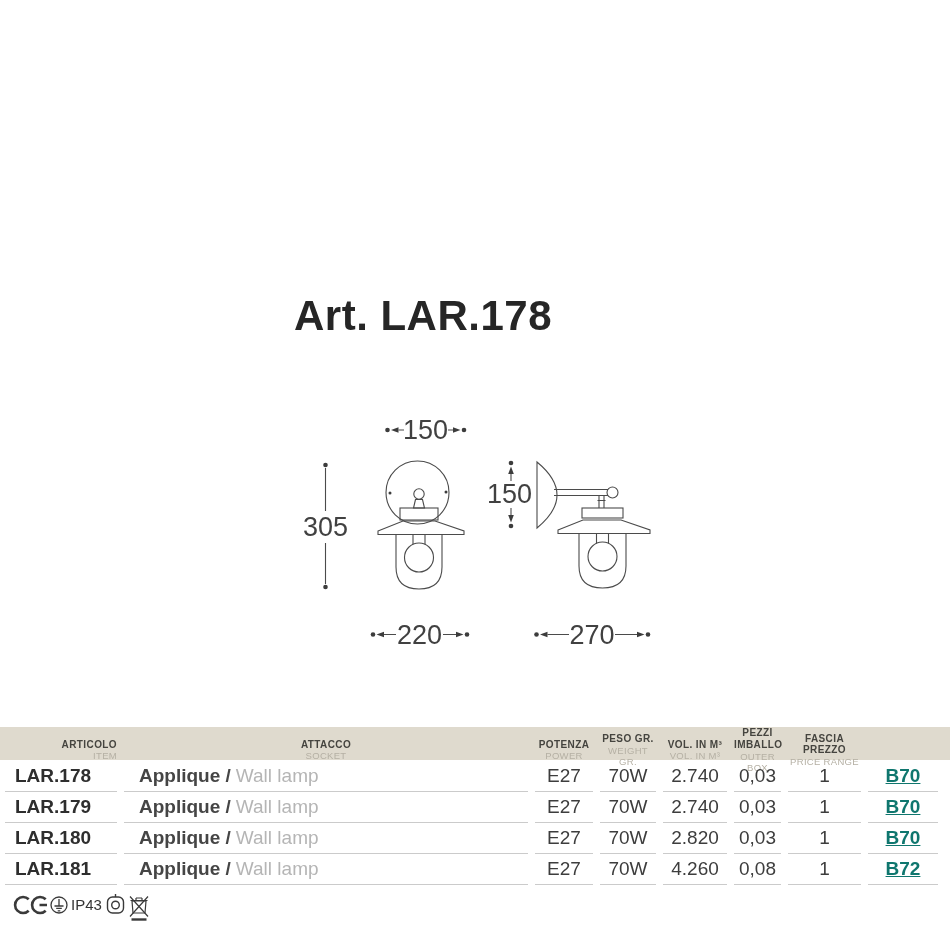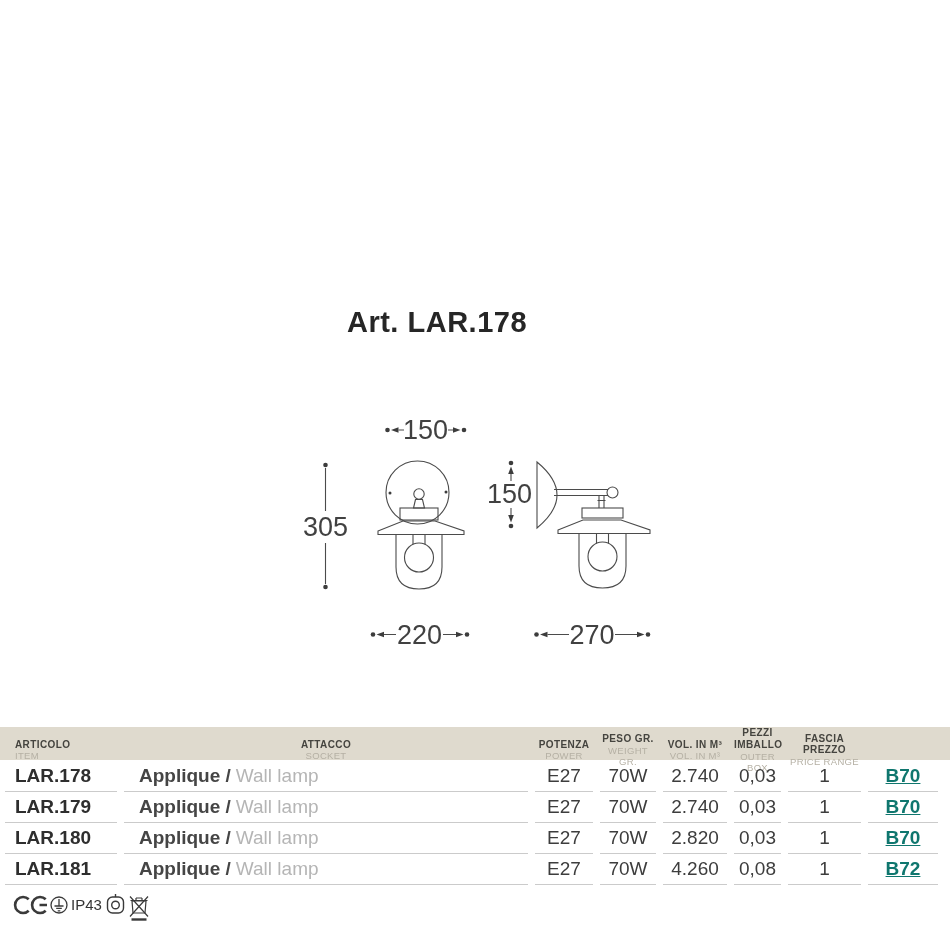--- a/index.html
+++ b/index.html
@@ -1,42 +1,42 @@
 <!DOCTYPE html>
 <html><head>
 <meta charset="utf-8">
 <style>
   html,body { margin:0; padding:0; background:#ffffff; }
   .page {
     position:relative; width:950px; height:950px; background:#ffffff;
     font-family:"Liberation Sans", sans-serif; overflow:hidden;
   }
   .title {
-    position:absolute; top:290px; left:0; width:842px; margin:16px;
-    text-align:center; font-size:29px; font-weight:bold; color:#262626;
+    position:absolute; top:290px; left:0; width:842px; margin:2px;
+    text-align:center; font-size:42px; font-weight:bold; color:#262626;
     letter-spacing:0.5px;
   }
   .drawing { position:absolute; left:280px; top:405px; }
   .drawing .ln { stroke:#4b4b4b; stroke-width:1.1; fill:none; }
   .drawing .dot { fill:#3c3c3c; stroke:none; }
   .drawing .ah { fill:#3c3c3c; stroke:none; }
   .drawing .dim {
     fill:#414141; font-size:27px; font-family:"Liberation Sans", sans-serif;
     text-anchor:middle;
   }
   
   .spec-table { position:absolute; top:727px; left:0; width:950px; }
   .grid-row {
     display:grid;
     grid-template-columns:112px 404px 58px 56px 64px 47px 73px 70px;
     column-gap:7px; padding:0 12px 0 5px;
   }
   .thead { background:#DFDACE; height:33px; align-items:center; }
   .hcell { text-align:center; line-height:1.18; }
-  .hcell.left { text-align:left; }
+  .hcell.left { text-align:right; }
   .hcell.c1 { padding-left:10px; }
   .hcell.c2 { padding-left:3px; }
   .hit { display:block; font-size:10px; font-weight:bold; color:#45443f; letter-spacing:0.4px; }
   .hen { display:block; font-size:9.5px; color:#b5b0a4; letter-spacing:0.3px; }
   .trow { height:31px; }
   .tcell {
     font-size:19px; color:#3d3d3d; height:100%;
     display:flex; align-items:center; justify-content:center;
     border-bottom:1px solid #cbcbcb;
   }

